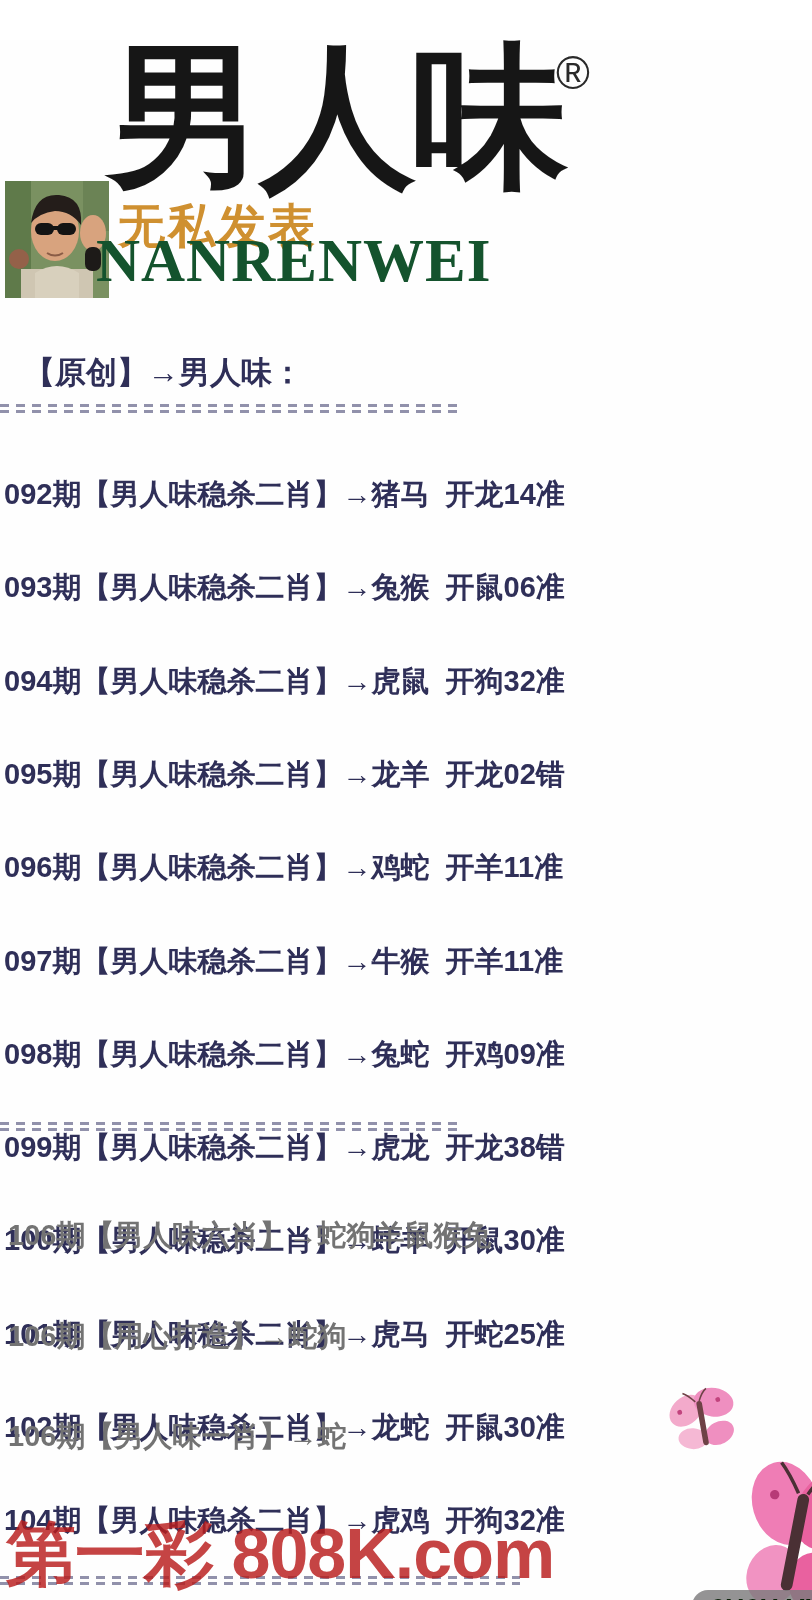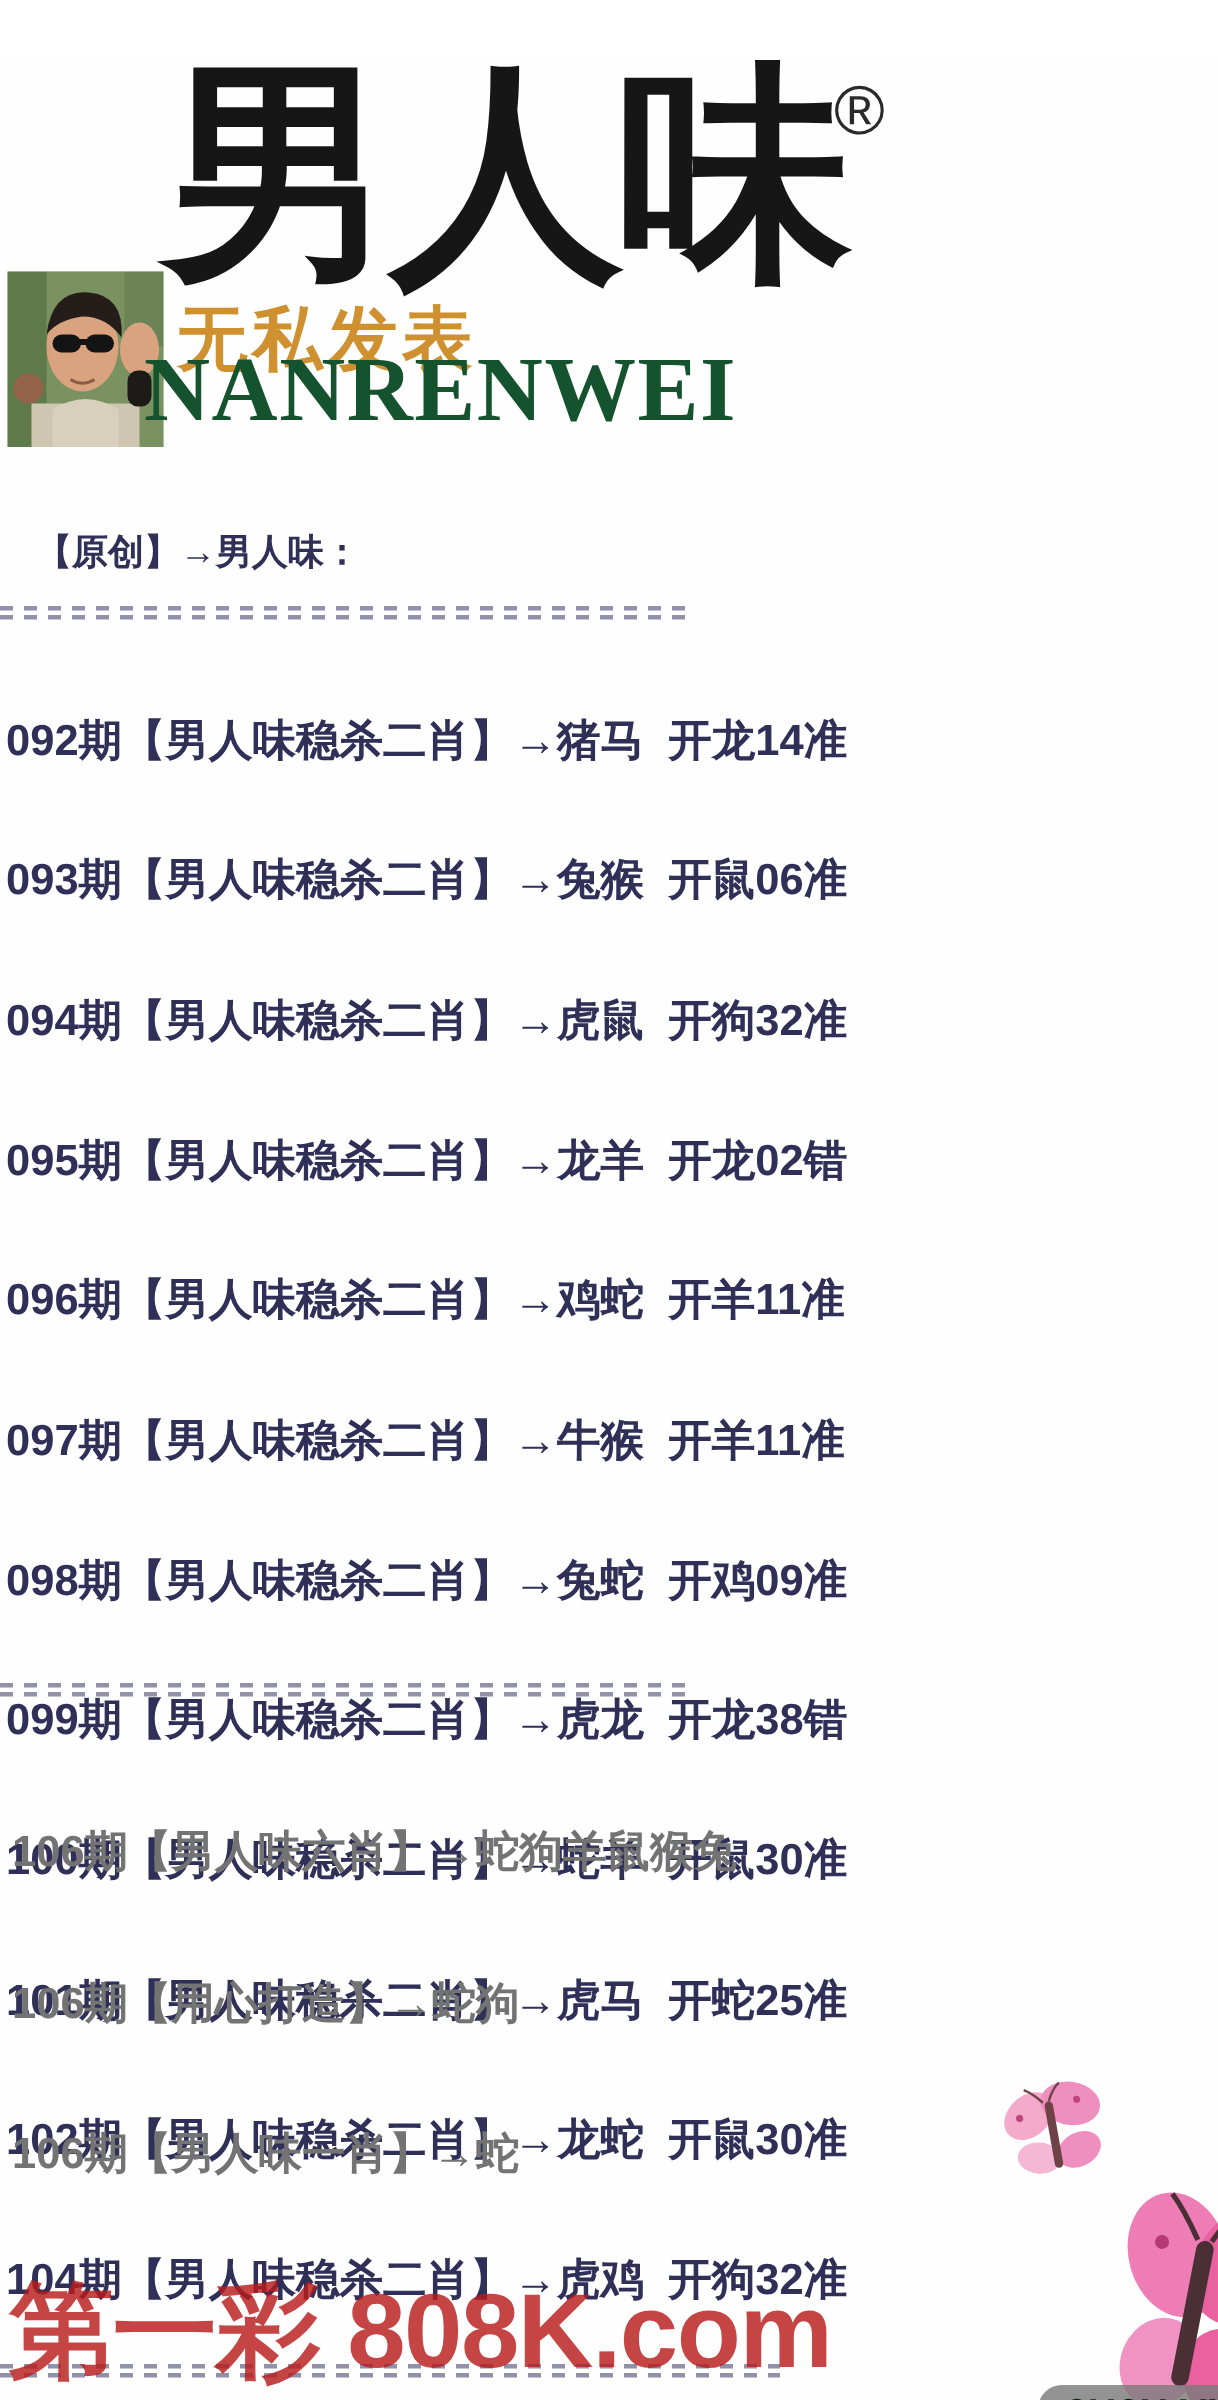--- a/index.html
+++ b/index.html
@@ -32,21 +32,21 @@
     color:#14532d;white-space:nowrap;
   }
   .avatar{
     position:absolute;left:5px;top:141px;width:104px;height:117px;
     overflow:hidden;background:#6d8657;
   }
 
   
   .intro{
     position:absolute;left:24px;top:312px;
-    font-size:24px;font-weight:700;color:#2f2f58;white-space:pre;
+    font-size:31px;font-weight:700;color:#2f2f58;white-space:pre;
   }
 
   
   .dashes{position:absolute;left:0;width:464px;height:9px;}
   .dashes::before,.dashes::after{
     content:"";position:absolute;left:0;right:0;height:3px;
     background:repeating-linear-gradient(90deg,#9191ab 0 9px,transparent 9px 16px);
   }
   .dashes::before{top:0}
   .dashes::after{bottom:0}

